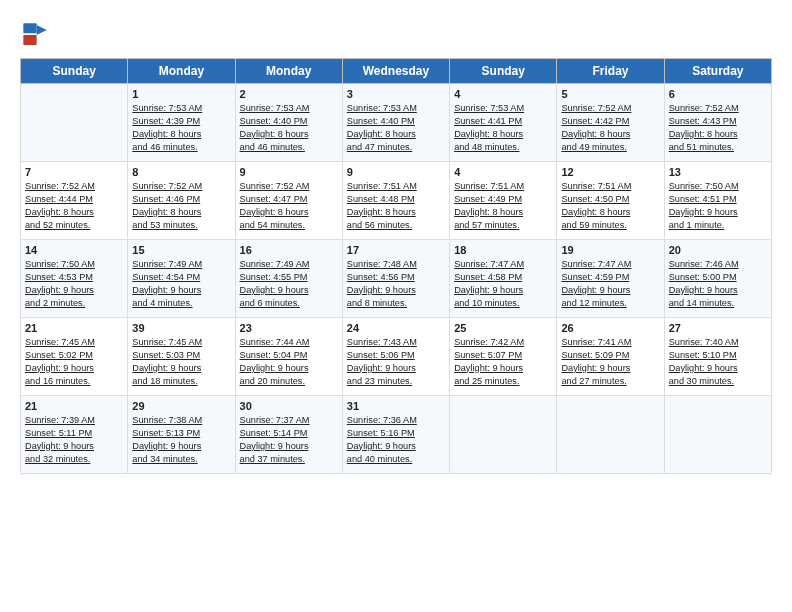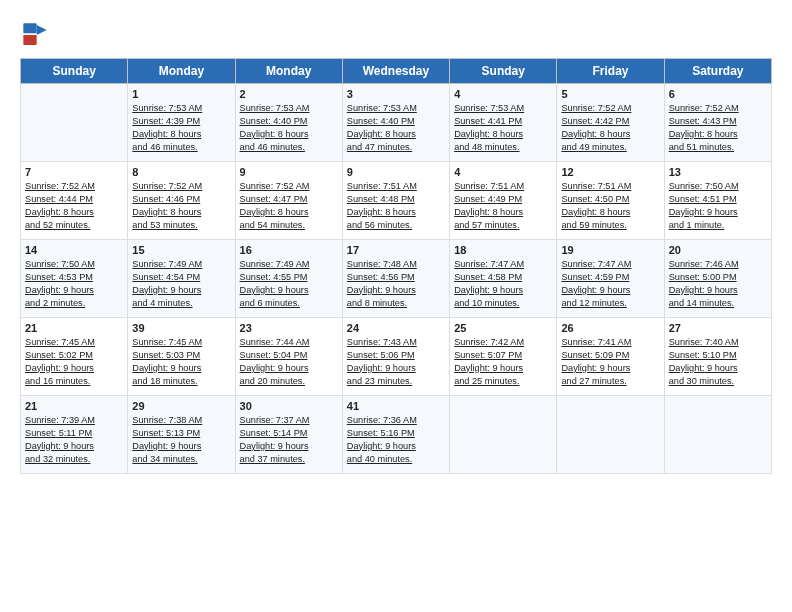--- a/index.html
+++ b/index.html
@@ -258,21 +258,21 @@
           </td>
           <td>
             <span class="day-num">29</span>
             <div class="cell-text">Sunrise: 7:38 AM<br>Sunset: 5:13 PM<br>Daylight: 9 hours<br>and 34 minutes.</div>
           </td>
           <td>
             <span class="day-num">30</span>
             <div class="cell-text">Sunrise: 7:37 AM<br>Sunset: 5:14 PM<br>Daylight: 9 hours<br>and 37 minutes.</div>
           </td>
           <td>
-            <span class="day-num">41</span>
+            <span class="day-num">31</span>
             <div class="cell-text">Sunrise: 7:36 AM<br>Sunset: 5:16 PM<br>Daylight: 9 hours<br>and 40 minutes.</div>
           </td>
           <td></td>
           <td></td>
           <td></td>
         </tr>
       </tbody>
   </table>
 </div>
 

